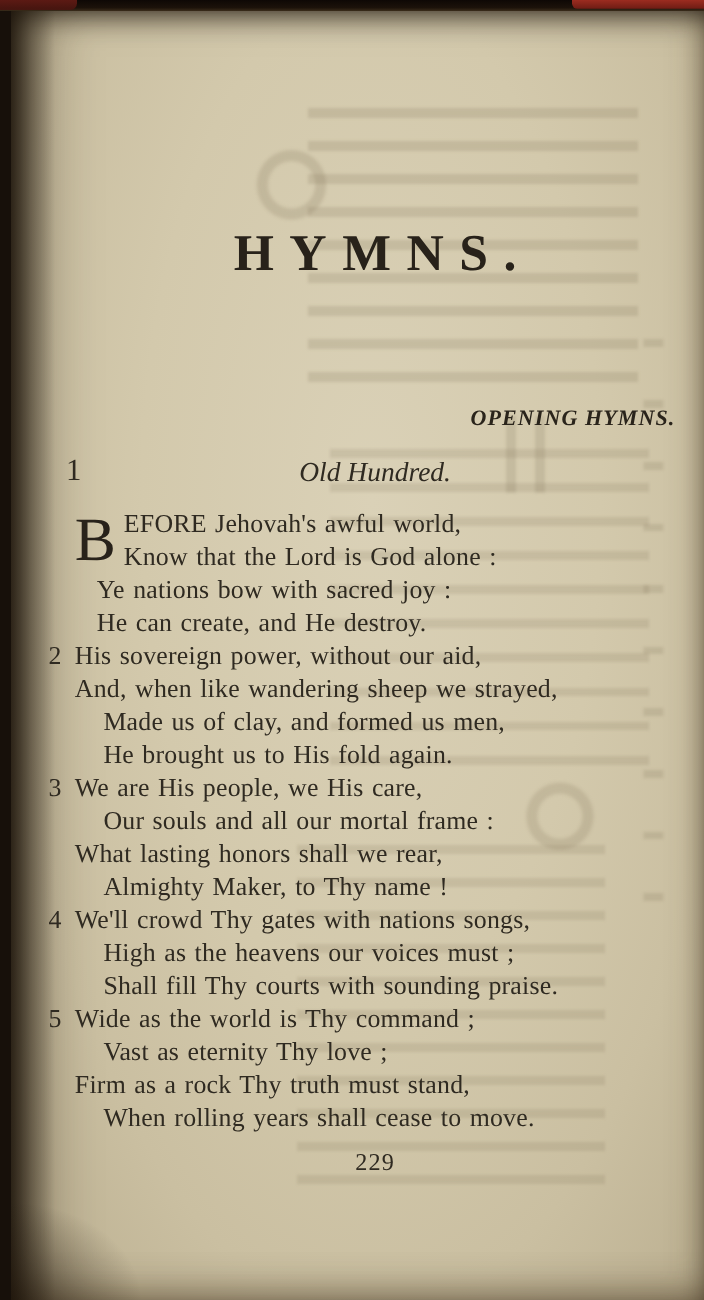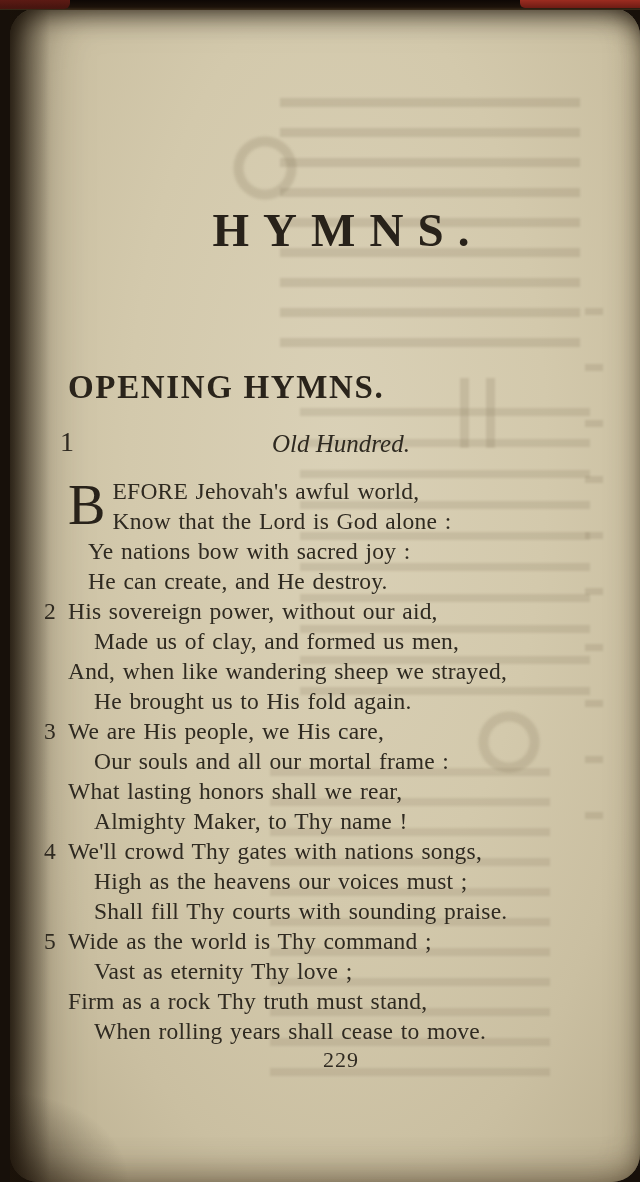--- a/index.html
+++ b/index.html
@@ -32,21 +32,20 @@
   .paper {
     position: absolute; left: 10px; top: 8px; right: 0; bottom: 0;
     background:
       radial-gradient(ellipse at 52% 38%, #dad1b7 0%, #d3c9ac 45%, #cabfa1 72%, #b9ad8e 100%);
     box-shadow:
       inset 42px 0 55px -22px rgba(38, 27, 13, 0.6),
       inset 0 16px 26px -12px rgba(18, 11, 5, 0.85),
       inset -14px 0 34px -14px rgba(70, 54, 30, 0.4),
       inset 0 -22px 36px -18px rgba(70, 54, 30, 0.45);
     color: #2f2a21;
-    border-radius: 28px;
   }
   .gutter-shadow {
     position: absolute; left: 0; top: 0; bottom: 0; width: 40px;
     background: linear-gradient(90deg, rgba(25,17,8,.75) 0%, rgba(25,17,8,.35) 45%, rgba(25,17,8,0) 100%);
     pointer-events: none; z-index: 3;
   }
   .corner-shadow {
     position: absolute; left: 0; bottom: 0; width: 120px; height: 90px;
     background: radial-gradient(ellipse at 0% 100%, rgba(30,20,10,.55) 0%, rgba(30,20,10,0) 70%);
     pointer-events: none; z-index: 3;
@@ -88,24 +87,25 @@
 
   .title {
     margin: 0; padding-top: 195px;
     text-align: center;
     font-size: 47px; font-weight: bold;
     letter-spacing: 0.30em; text-indent: 0.30em;
     color: #28221a;
   }
   .section {
     margin: 0; padding-top: 112px;
-    text-align: left;
-    font-size: 33px; font-weight: bold;
+    text-align: right;
+    font-size: 20px; font-weight: bold;
     letter-spacing: 0.05em;
     color: #2a241b;
+    font-style: italic;
   }
 
   .hymn-head {
     position: relative;
     margin-top: 22px;
     text-align: center;
     font-size: 25px; line-height: 32px;
   }
   .hymn-num {
     position: absolute; left: -8px; top: -2px;
@@ -126,21 +126,21 @@
   .dropcap {
     float: left;
     font-size: 56px; line-height: 56px; height: 56px;
     margin: 1px 7px 0 0;
     font-weight: normal;
     color: #28221a;
   }
   .verse.first .vline.indent { padding-left: 20px; }
 
   .page-number {
-    margin-top: 1px;
+    margin-top: 12px;
     text-align: center;
     font-size: 22px;
     letter-spacing: 1px;
   }
 </style>
 </head>
 <body>
 
 <div class="photo">
   <div class="edge-top"></div>
@@ -167,22 +167,22 @@
         <span class="dropcap">B</span>
         <div class="vline">EFORE Jehovah's awful world,</div>
         <div class="vline">Know that the Lord is God alone :</div>
         <div class="vline indent">Ye nations bow with sacred joy :</div>
         <div class="vline indent">He can create, and He destroy.</div>
       </div>
 
       <div class="verse">
         <span class="vnum">2</span>
         <div class="vline">His sovereign power, without our aid,</div>
+        <div class="vline">And, when like wandering sheep we strayed,</div>
         <div class="vline indent">Made us of clay, and formed us men,</div>
-        <div class="vline">And, when like wandering sheep we strayed,</div>
         <div class="vline indent">He brought us to His fold again.</div>
       </div>
 
       <div class="verse">
         <span class="vnum">3</span>
         <div class="vline">We are His people, we His care,</div>
         <div class="vline indent">Our souls and all our mortal frame :</div>
         <div class="vline">What lasting honors shall we rear,</div>
         <div class="vline indent">Almighty Maker, to Thy name !</div>
       </div>

